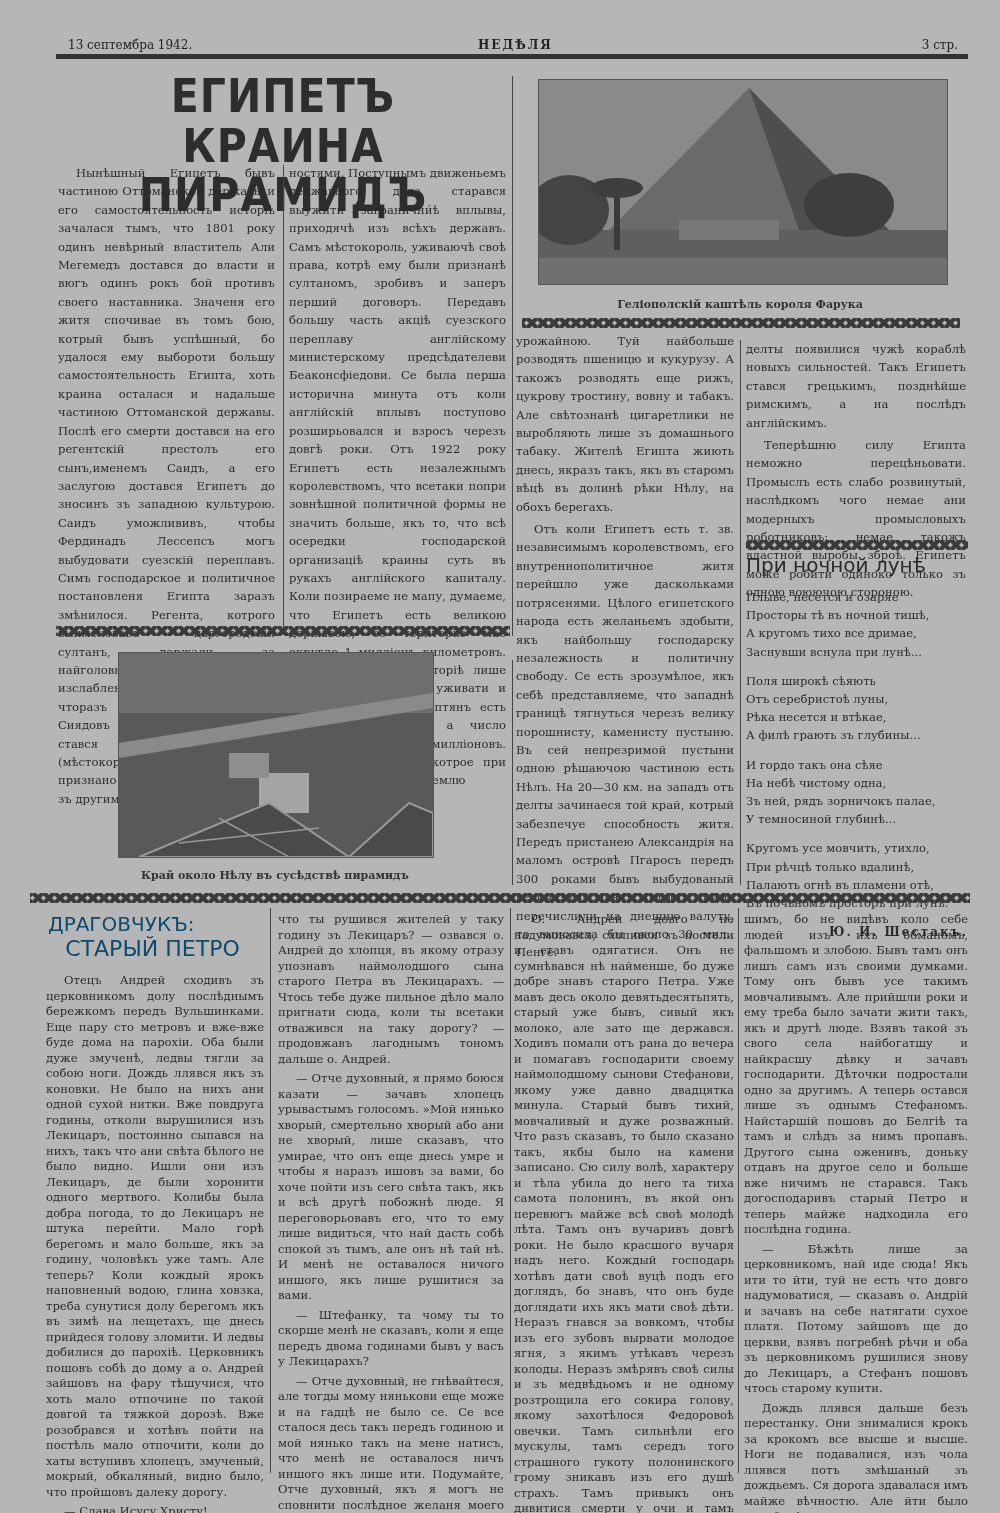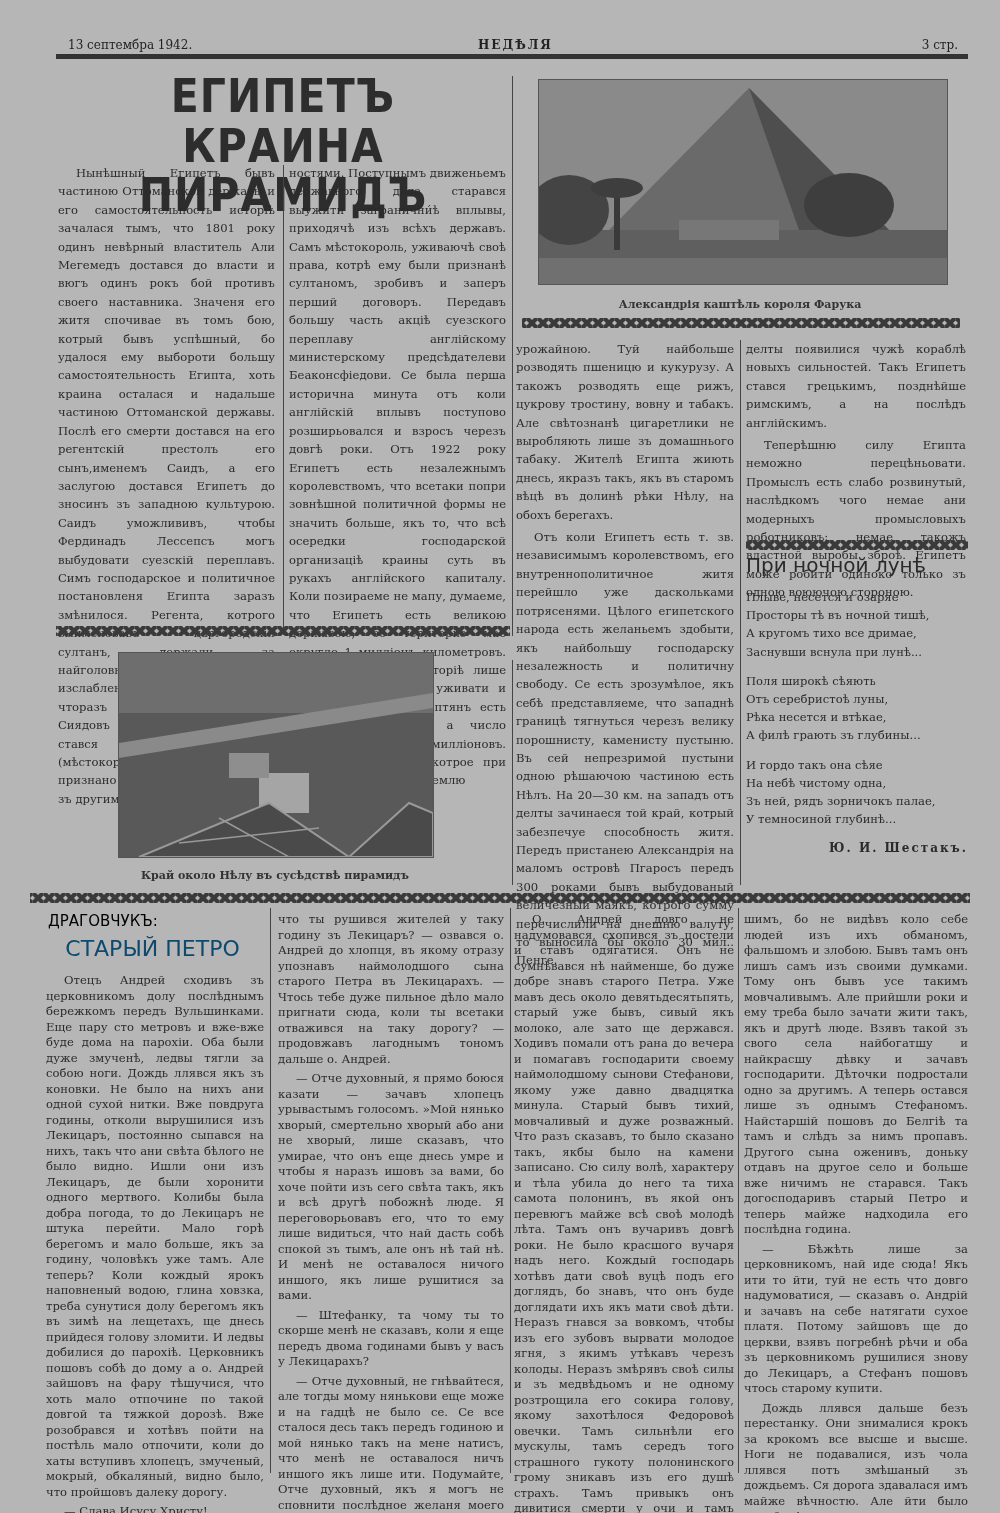--- a/index.html
+++ b/index.html
@@ -42,21 +42,21 @@
       linear-gradient(45deg, transparent 35%, #3a3a3a 35%, #3a3a3a 65%, transparent 65%),
       linear-gradient(-45deg, transparent 35%, #3a3a3a 35%, #3a3a3a 65%, transparent 65%);
     background-size: 11px 10px;
     background-repeat: repeat-x;
     background-position: center;
   }
   .poem-title { font-family: "DejaVu Sans", sans-serif; font-size: 20px; text-align: left; color: #2a2a2a; }
   .poem { font-size: 11.6px; line-height: 18.2px; color: #2b2b2b; }
   .stanza { margin-bottom: 11px; }
   .author { text-align: right; font-weight: bold; font-size: 12px; letter-spacing: 2px; }
-  .story-author { font-family: "DejaVu Sans", sans-serif; font-size: 15px; color: #000000; }
+  .story-author { font-family: "DejaVu Sans", sans-serif; font-size: 20px; color: #0c4a6e; }
   .story-title { font-family: "DejaVu Sans", sans-serif; font-size: 22px; text-align: center; color: #0c4a6e; }
 </style>
 </head>
 <body>
 
 <div class="page">
 
   <div class="abs masthead">
     <span class="mh-date">13 септембра 1942.</span>
     <span class="mh-title">НЕДѢЛЯ</span>
@@ -89,24 +89,24 @@
       <polygon points="210,8 350,150 260,150" fill="#4e4e4e"></polygon>
       <rect x="0" y="150" width="408" height="54" fill="#5f5f5f"></rect>
       <ellipse cx="310" cy="125" rx="45" ry="32" fill="#3e3e3e"></ellipse>
       <ellipse cx="30" cy="130" rx="40" ry="35" fill="#444"></ellipse>
       <rect x="75" y="110" width="6" height="60" fill="#3a3a3a"></rect>
       <ellipse cx="78" cy="108" rx="26" ry="10" fill="#3e3e3e"></ellipse>
       <rect x="140" y="140" width="100" height="20" fill="#777"></rect>
       <rect x="0" y="178" width="408" height="26" fill="#707070"></rect>
     </svg>
   </div>
-  <div class="abs caption" style="left:520px; top:298px; width:440px;">Александрія каштѣль короля Фарука</div>
+  <div class="abs caption" style="left:520px; top:298px; width:440px;">Геліополскій каштѣль короля Фарука</div>
   <div class="abs diamonds" style="left:522px; top:318px; width:438px;"></div>
 
-  <div class="abs col" style="left:516px; top:340px; width:218px;">
+  <div class="abs col" style="left:516px; top:332px; width:218px;">
     <p style="text-indent:0">урожайною. Туй найбольше розводять пшеницю и кукурузу. А такожъ розводять еще рижъ, цукрову тростину, вовну и табакъ. Але свѣтознанѣ цигаретлики не выробляють лише зъ домашнього табаку. Жителѣ Египта жиють днесь, якразъ такъ, якъ въ старомъ вѣцѣ въ долинѣ рѣки Нѣлу, на обохъ берегахъ.</p>
     <p>Отъ коли Египетъ есть т. зв. независимымъ королевствомъ, его внутреннополитичное житя перейшло уже даскольками потрясенями. Цѣлого египетского народа есть желаньемъ здобыти, якъ найбольшу господарску незалежность и политичну свободу. Се есть зрозумѣлое, якъ себѣ представляеме, что западнѣ границѣ тягнуться черезъ велику порошнисту, каменисту пустыню. Въ сей непрезримой пустыни одною рѣшаючою частиною есть Нѣлъ. На 20—30 км. на западъ отъ делты зачинаеся той край, котрый забезпечуе способность житя. Передъ пристанею Александрія на маломъ островѣ Пгаросъ передъ 300 роками бывъ выбудованый величезный маякъ, котрого сумму перечислили на днешню валуту, то выносила бы около 30 мил.. Пенге.</p>
   </div>
 
   <div class="abs col" style="left:746px; top:340px; width:220px;">
     <p style="text-indent:0">делты появилися чужѣ кораблѣ новыхъ сильностей. Такъ Египетъ стався грецькимъ, позднѣйше римскимъ, а на послѣдъ англійскимъ.</p>
     <p>Теперѣшню силу Египта неможно перецѣньовати. Промыслъ есть слабо розвинутый, наслѣдкомъ чого немае ани модерныхъ промысловыхъ роботниковъ; немае такожъ властной выробы зброѣ. Египетъ може робити одиноко только зъ одною воюючою стороною.</p>
   </div>
   <div class="abs diamonds" style="left:746px; top:540px; width:222px;"></div>
 
@@ -122,20 +122,26 @@
       <div>Поля широкѣ сѣяють</div>
       <div>Отъ серебристоѣ луны,</div>
       <div>Рѣка несется и втѣкае,</div>
       <div>А филѣ грають зъ глубины...</div>
     </div>
     <div class="stanza">
       <div>И гордо такъ она сѣяе</div>
       <div>На небѣ чистому одна,</div>
       <div>Зъ ней, рядъ зорничокъ палае,</div>
       <div>У темносиной глубинѣ...</div>
+    </div>
+    <div class="stanza">
+      <div>Кругомъ усе мовчить, утихло,</div>
+      <div>При рѣчцѣ только вдалинѣ,</div>
+      <div>Палають огнѣ въ пламени отѣ,</div>
+      <div>Въ почьномъ просторѣ при лунѣ.</div>
     </div>
     <div class="author">Ю. И. Шестакъ.</div>
   </div>
 
   <div class="abs diamonds" style="left:56px; top:626px; width:454px;"></div>
 
   <div class="abs photo" style="left:118px; top:652px; width:314px; height:204px;">
     <svg width="314" height="204" viewBox="0 0 314 204">
       <rect x="0" y="0" width="314" height="204" fill="#595959"></rect>
       <rect x="0" y="0" width="314" height="60" fill="#6e6e6e"></rect>

